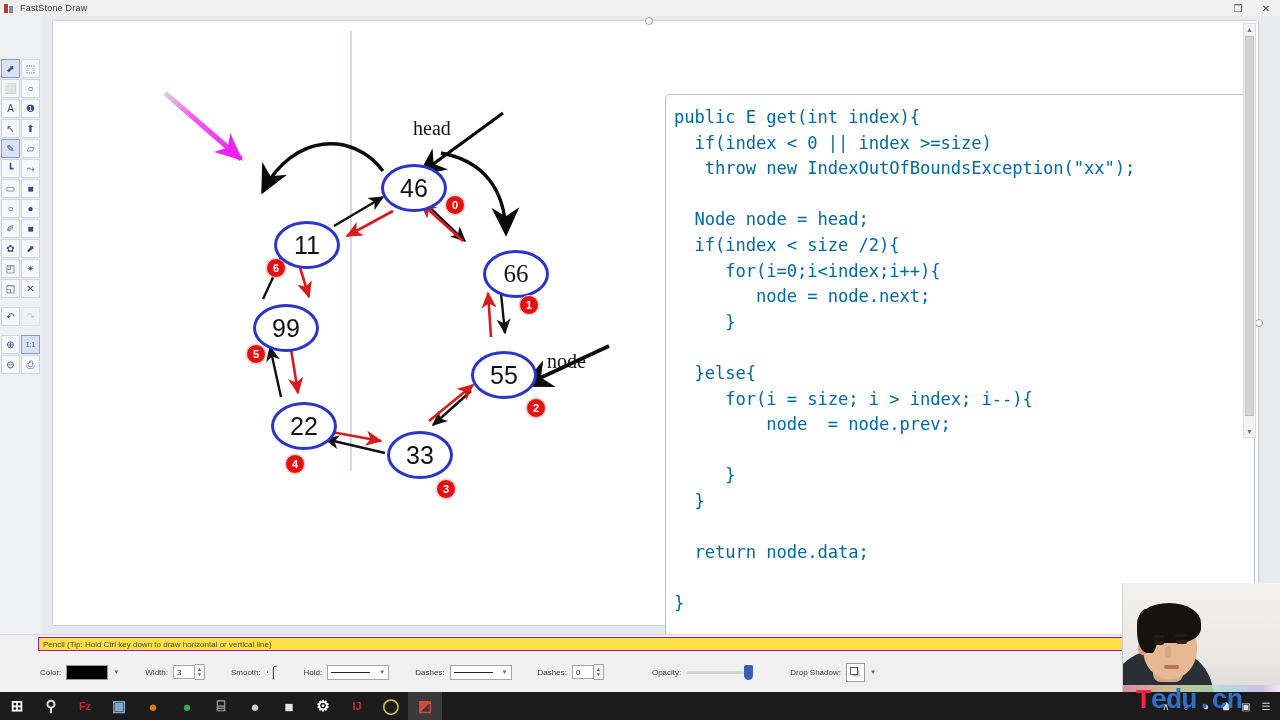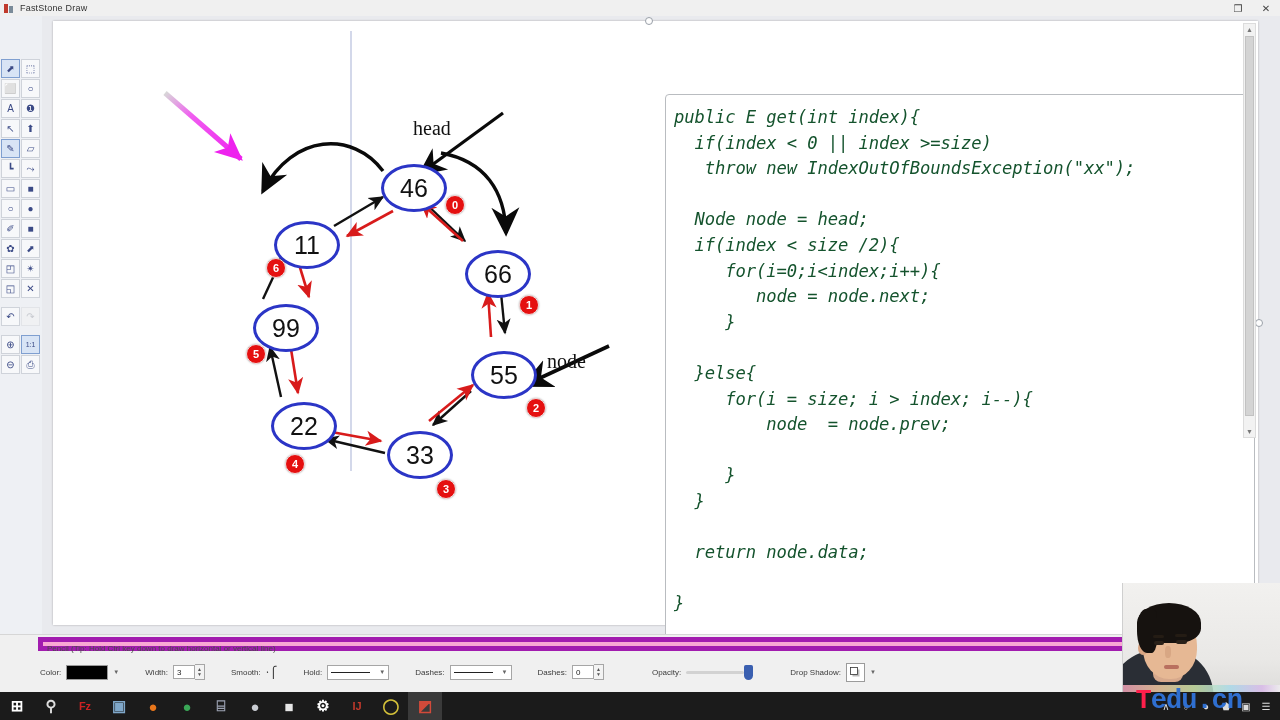--- a/index.html
+++ b/index.html
@@ -79,32 +79,32 @@
 
   
   .codepanel{
     position:absolute;left:612px;top:73px;width:590px;height:546px;
     background:#ffffff;border:1px solid #b9bcc0;border-radius:4px;
     box-sizing:border-box;overflow:hidden;
   }
   .code{
     margin:0;padding:10px 8px 0 8px;
     font-family:"DejaVu Sans Mono", monospace;
-    font-size:17.2px;line-height:25.6px;color:#14532d;
-    white-space:pre;letter-spacing:-0.1px;font-style:italic;
+    font-size:17.2px;line-height:25.6px;color:#0369a1;
+    white-space:pre;letter-spacing:-0.1px;
   }
 
   
   .statusbar{
     position:absolute;left:0;top:634px;width:1280px;height:58px;
     background:#f0f0f0;border-top:1px solid #d6d6d6;
   }
   .status-hint{
     position:absolute;left:38px;top:2px;width:1180px;height:14px;
-    background:#f9a8d4;border:5px solid #a21caf;
+    background:#fde047;border:1px solid #a21caf;
     font-size:8px;color:#4a4a4a;line-height:13px;padding-left:4px;
     box-sizing:border-box;
   }
   .opts{position:absolute;left:40px;top:26px;display:flex;align-items:center;height:22px;}
   .opt{display:flex;align-items:center;margin-right:26px;height:22px;}
   .opt .lb{font-size:8px;color:#3a3a3a;margin-right:5px;white-space:nowrap;}
   .swatch{width:40px;height:13px;background:#000;border:1px solid #999;}
   .caret{font-size:6px;color:#666;margin-left:5px;}
   .numbox{
     width:22px;height:14px;border:1px solid #a6a6a6;background:#fff;
@@ -268,21 +268,21 @@
           <path d="M388,132 C432,140 452,170 453,212" stroke="#0a0a0a" stroke-width="3.4" fill="none" marker-end="url(#ahBig)"></path>
 
           <path d="M556,325 L472,364" stroke="#0a0a0a" stroke-width="3.6" fill="none" marker-end="url(#ahBig)"></path>
 
           <line x1="112" y1="72" x2="188" y2="138" stroke="url(#mg)" stroke-width="5" marker-end="url(#ahM)"></line>
         </svg>
 
         <div id="nodes-layer">
             <div class="node" style="left: 328px; top: 143px; border-color: rgb(43, 53, 198);">46</div>
             <div class="badge" style="left: 392px; top: 174px; background: rgb(229, 16, 16);">0</div>
-            <div class="node" style="left: 412px; top: 229px; border-color: rgb(43, 53, 198);">66</div>
+            <div class="node" style="left: 430px; top: 229px; border-color: rgb(43, 53, 198); font-family: Liberation Serif, serif;">66</div>
             <div class="badge" style="left: 466px; top: 274px; background: rgb(229, 16, 16);">1</div>
             <div class="node" style="left: 418px; top: 330px; border-color: rgb(43, 53, 198);">55</div>
             <div class="badge" style="left: 473px; top: 377px; background: rgb(229, 16, 16);">2</div>
             <div class="node" style="left: 334px; top: 410px; border-color: rgb(43, 53, 198);">33</div>
             <div class="badge" style="left: 383px; top: 458px; background: rgb(229, 16, 16);">3</div>
             <div class="node" style="left: 218px; top: 381px; border-color: rgb(43, 53, 198);">22</div>
             <div class="badge" style="left: 232px; top: 433px; background: rgb(229, 16, 16);">4</div>
             <div class="node" style="left: 200px; top: 283px; border-color: rgb(43, 53, 198);">99</div>
             <div class="badge" style="left: 193px; top: 323px; background: rgb(229, 16, 16);">5</div>
             <div class="node" style="left: 221px; top: 200px; border-color: rgb(43, 53, 198);">11</div>

